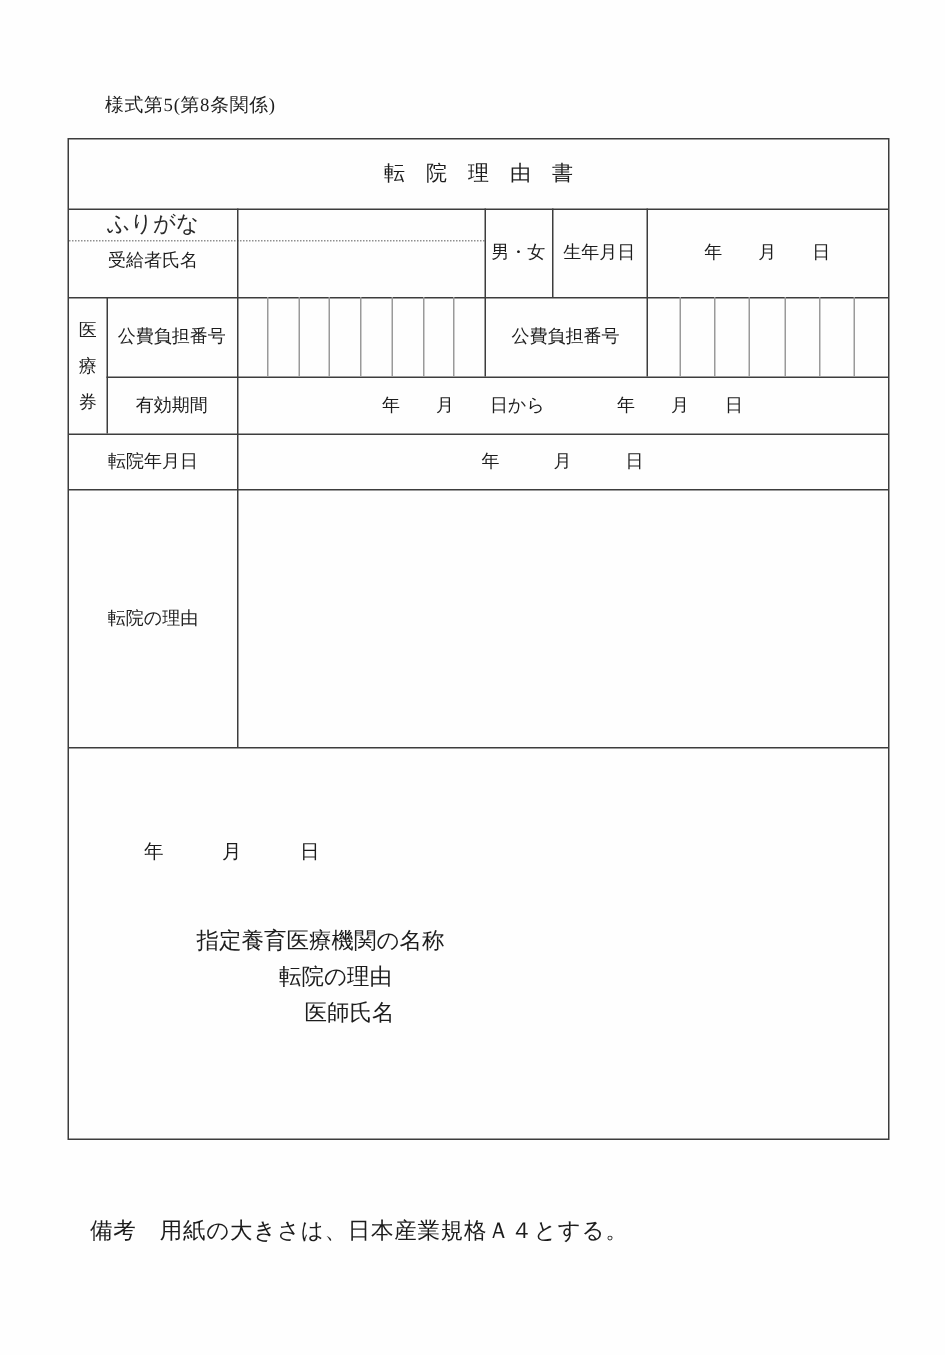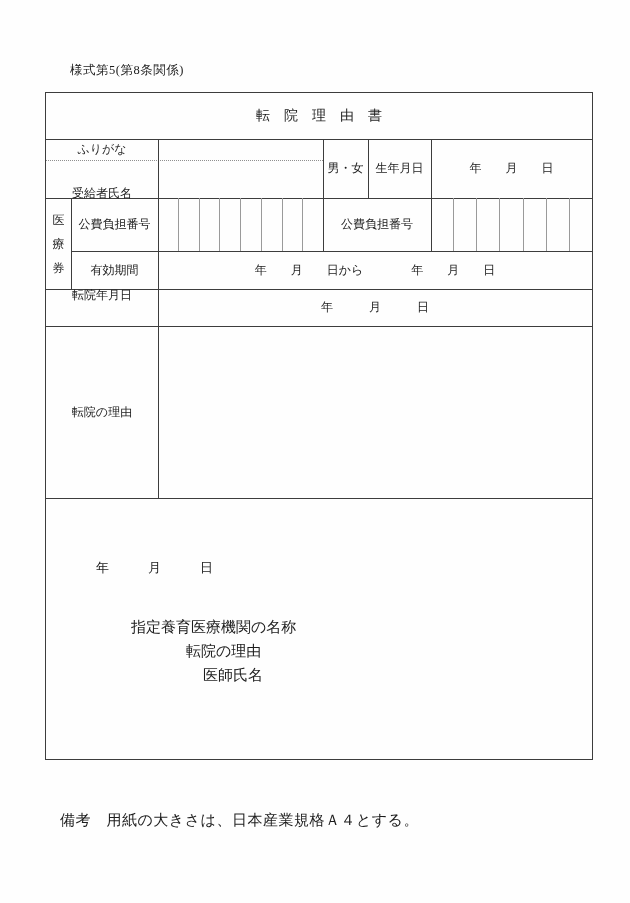--- a/index.html
+++ b/index.html
@@ -8,21 +8,21 @@
     font-family:"Liberation Serif","DejaVu Serif",serif;color:#1c1c1c;
     overflow:hidden;
   }
   .form-code{position:absolute;left:55px;top:62px;font-size:12.5px;letter-spacing:.5px;margin-left:15px;}
   .sheet{position:absolute;left:45px;top:92px;width:546px;height:666px;border:1px solid #3d3d3d;background:#fefefe;}
   .hl{position:absolute;display:block;height:1px;background:#3d3d3d;}
   .hl.dotted{background:none;height:0;border-top:1px dotted #8f8f8f;}
   .vl{position:absolute;display:block;width:1px;background:#3d3d3d;}
   .cell{position:absolute;display:flex;align-items:center;justify-content:center;font-size:12px;}
   .title-cell{font-size:14px;}
-  .furi{font-size:12px;color:#2a2a2a;}
+  .furi{font-size:15px;color:#2a2a2a;}
   .vert-label{flex-direction:column;line-height:24px;font-size:12px;}
   .boxes{position:absolute;display:flex;}
   .boxes .box{flex:1 1 0;height:100%;}
   .boxes .box + .box{border-left:1px solid #9a9a9a;}
   .free-text{position:absolute;white-space:pre;}
   .statement{font-size:14px;letter-spacing:2px;}
   .date-line{font-size:13px;}
   .org-line{font-size:15px;}
   .note{position:absolute;left:60px;top:811px;font-size:15px;letter-spacing:.5px;}
 </style>
@@ -45,21 +45,21 @@
     <i class="vl" style="left:25px;top:105px;height:91px"></i>
     <i class="vl" style="left:112px;top:46px;height:359px"></i>
     <i class="vl" style="left:277px;top:46px;height:112px"></i>
     <i class="vl" style="left:322px;top:46px;height:59px"></i>
     <i class="vl" style="left:385px;top:46px;height:112px"></i>
 
     <div class="cell title-cell" style="left:0;top:0;width:546px;height:46px">転　院　理　由　書</div>
 
     <div class="cell furi" style="left:0;top:46px;width:112px;height:21px">ふりがな</div>
     <div class="cell" style="left:112px;top:46px;width:165px;height:21px"></div>
-    <div class="cell" style="left:0;top:81px;width:112px;height:38px">受給者氏名</div>
+    <div class="cell" style="left:0;top:61px;width:112px;height:38px">受給者氏名</div>
     <div class="cell" style="left:112px;top:67px;width:165px;height:38px"></div>
     <div class="cell" style="left:277px;top:46px;width:45px;height:59px">男・女</div>
     <div class="cell" style="left:322px;top:46px;width:63px;height:59px">生年月日</div>
     <div class="cell" style="left:385px;top:46px;width:161px;height:59px">年　　月　　日</div>
 
     <div class="cell vert-label" style="left:0;top:105px;width:25px;height:91px">
       <span>医</span>
       <span>療</span>
       <span>券</span>
     </div>
@@ -80,21 +80,21 @@
         <div class="box"></div>
         <div class="box"></div>
         <div class="box"></div>
         <div class="box"></div>
         <div class="box"></div>
         <div class="box"></div>
       </div>
     <div class="cell" style="left:25px;top:158px;width:87px;height:38px">有効期間</div>
     <div class="cell" style="left:112px;top:158px;width:434px;height:38px">年　　月　　日から　　　　年　　月　　日</div>
 
-    <div class="cell" style="left:0;top:184px;width:112px;height:37px">転院年月日</div>
+    <div class="cell" style="left:0;top:196px;width:112px;height:37px">転院年月日</div>
     <div class="cell" style="left:112px;top:196px;width:434px;height:37px">年　　　月　　　日</div>
 
     <div class="cell" style="left:0;top:233px;width:112px;height:172px">転院の理由</div>
     <div class="cell" style="left:112px;top:233px;width:434px;height:172px"></div>
 
     <div style="position:absolute;left:0;top:405px;width:546px;height:261px">
       <div class="free-text date-line" style="left:50px;top:61px">年　　　月　　　日</div>
       <div class="free-text org-line" style="left:85px;top:120px">指定養育医療機関の名称</div>
       <div class="free-text org-line" style="left:140px;top:144px">転院の理由</div>
       <div class="free-text org-line" style="left:157px;top:168px">医師氏名</div>

